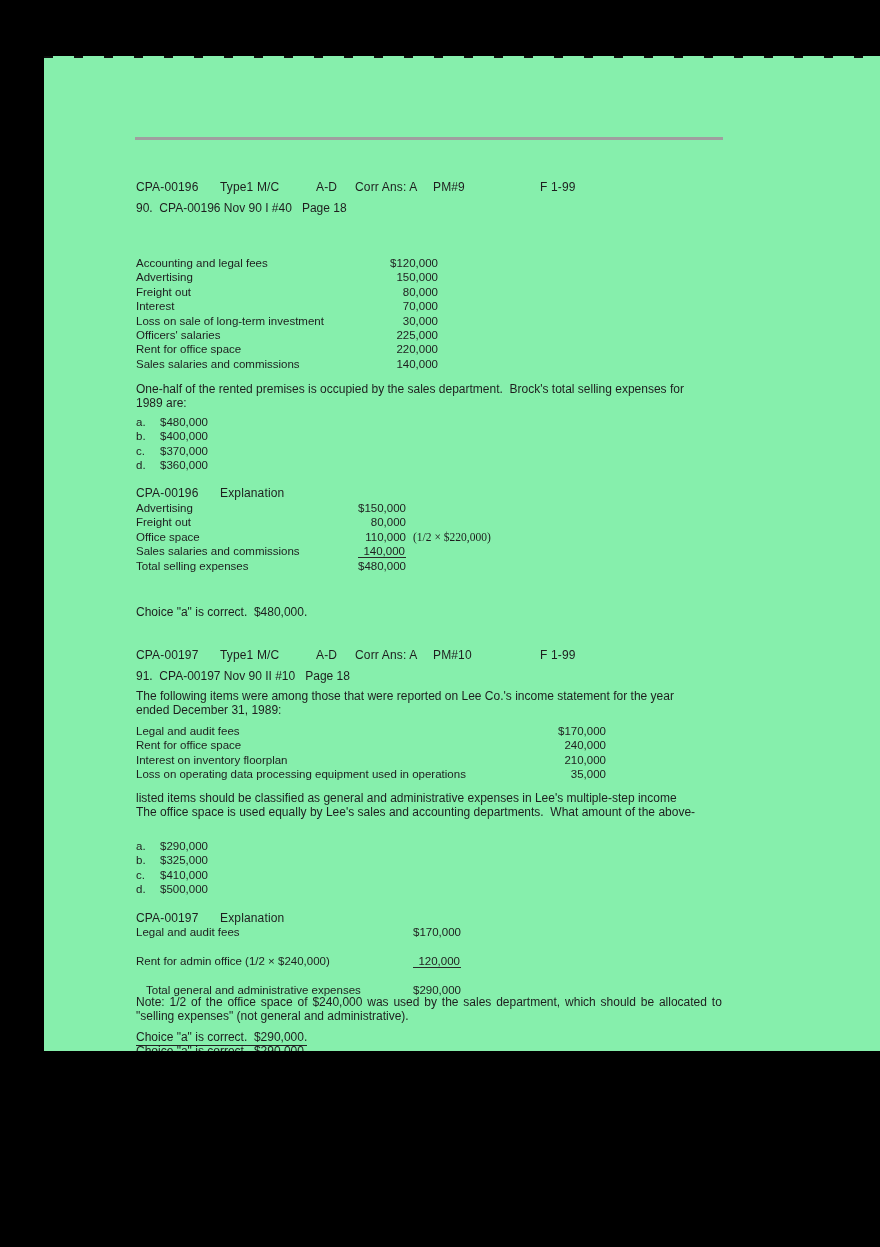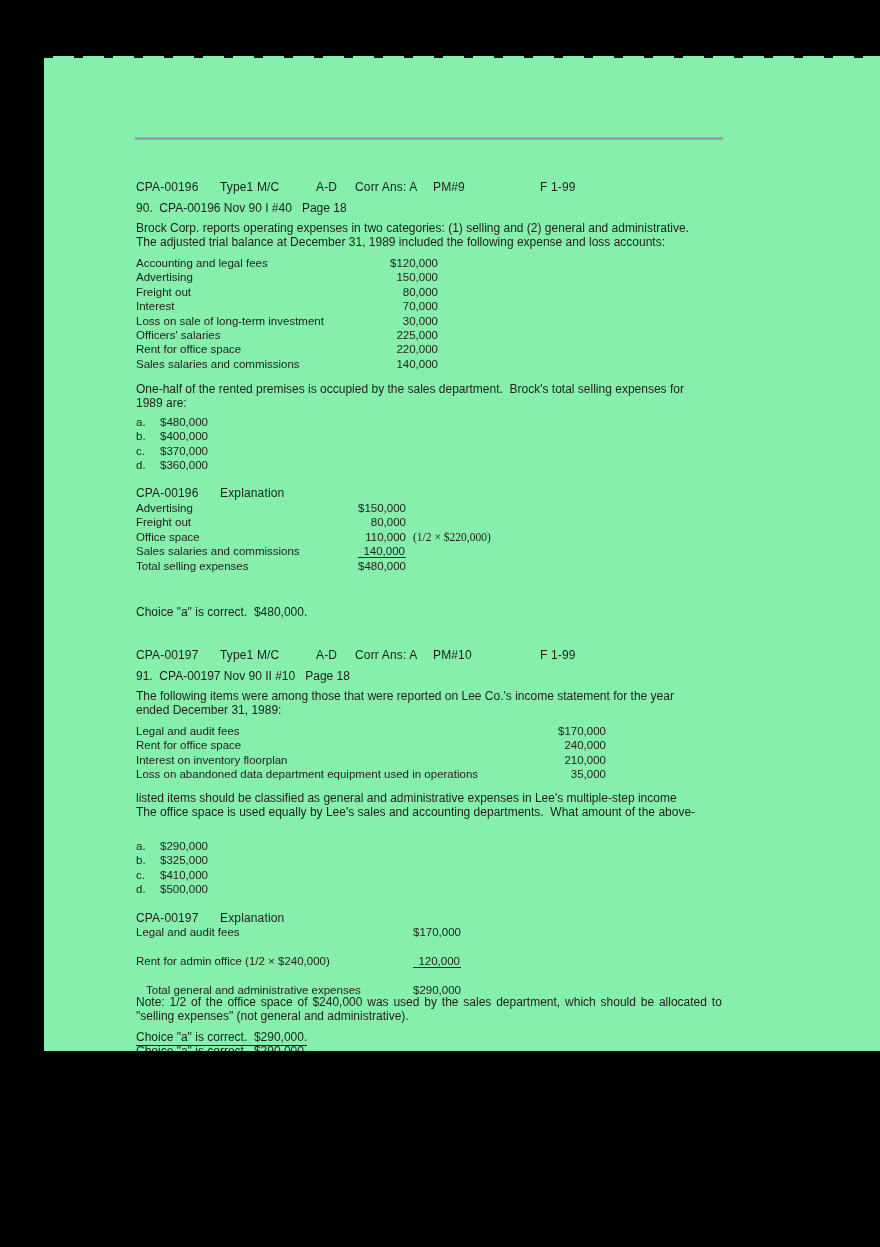--- a/index.html
+++ b/index.html
@@ -45,24 +45,20 @@
   <div class="blk hrow" style="top:124px">
     <span class="hf" style="left:0">CPA-00196</span>
     <span class="hf" style="left:84px">Type1 M/C</span>
     <span class="hf" style="left:180px">A-D</span>
     <span class="hf" style="left:219px">Corr Ans: A</span>
     <span class="hf" style="left:297px">PM#9</span>
     <span class="hf" style="left:404px">F 1-99</span>
   </div>
   <div class="blk line" style="top:145px">90.  CPA-00196 Nov 90 I #40   Page 18</div>
 
-  <div class="blk" style="top:165px">
-    <div class="line">Brock Corp. reports operating expenses in two categories: (1) selling and (2) general and administrative.</div>
-    <div class="line">The adjusted trial balance at December 31, 1989 included the following expense and loss accounts:</div>
-  </div>
 
   <div class="blk" style="top:200px;width:560px">
     <div class="trow"><span>Accounting and legal fees</span><span class="amt w302">$120,000</span></div>
     <div class="trow"><span>Advertising</span><span class="amt w302">150,000</span></div>
     <div class="trow"><span>Freight out</span><span class="amt w302">80,000</span></div>
     <div class="trow"><span>Interest</span><span class="amt w302">70,000</span></div>
     <div class="trow"><span>Loss on sale of long-term investment</span><span class="amt w302">30,000</span></div>
     <div class="trow"><span>Officers' salaries</span><span class="amt w302">225,000</span></div>
     <div class="trow"><span>Rent for office space</span><span class="amt w302">220,000</span></div>
     <div class="trow"><span>Sales salaries and commissions</span><span class="amt w302">140,000</span></div>
@@ -107,21 +103,21 @@
 
   <div class="blk" style="top:633px">
     <div class="line">The following items were among those that were reported on Lee Co.'s income statement for the year</div>
     <div class="line">ended December 31, 1989:</div>
   </div>
 
   <div class="blk" style="top:668px;width:600px">
     <div class="trow"><span>Legal and audit fees</span><span class="amt w470">$170,000</span></div>
     <div class="trow"><span>Rent for office space</span><span class="amt w470">240,000</span></div>
     <div class="trow"><span>Interest on inventory floorplan</span><span class="amt w470">210,000</span></div>
-    <div class="trow"><span>Loss on abandoned data department equipment used in operations</span><span class="amt w470">35,000</span></div>
+    <div class="trow"><span>Loss on operating data processing equipment used in operations</span><span class="amt w470">35,000</span></div>
   </div>
 
   <div class="blk" style="top:735px">
     <div class="line">listed items should be classified as general and administrative expenses in Lee's multiple-step income</div>
     <div class="line">The office space is used equally by Lee's sales and accounting departments.  What amount of the above-</div>
   </div>
 
   <div class="blk" style="top:783px">
     <div class="trow"><span class="cl">a.</span><span>$290,000</span></div>
     <div class="trow"><span class="cl">b.</span><span>$325,000</span></div>

